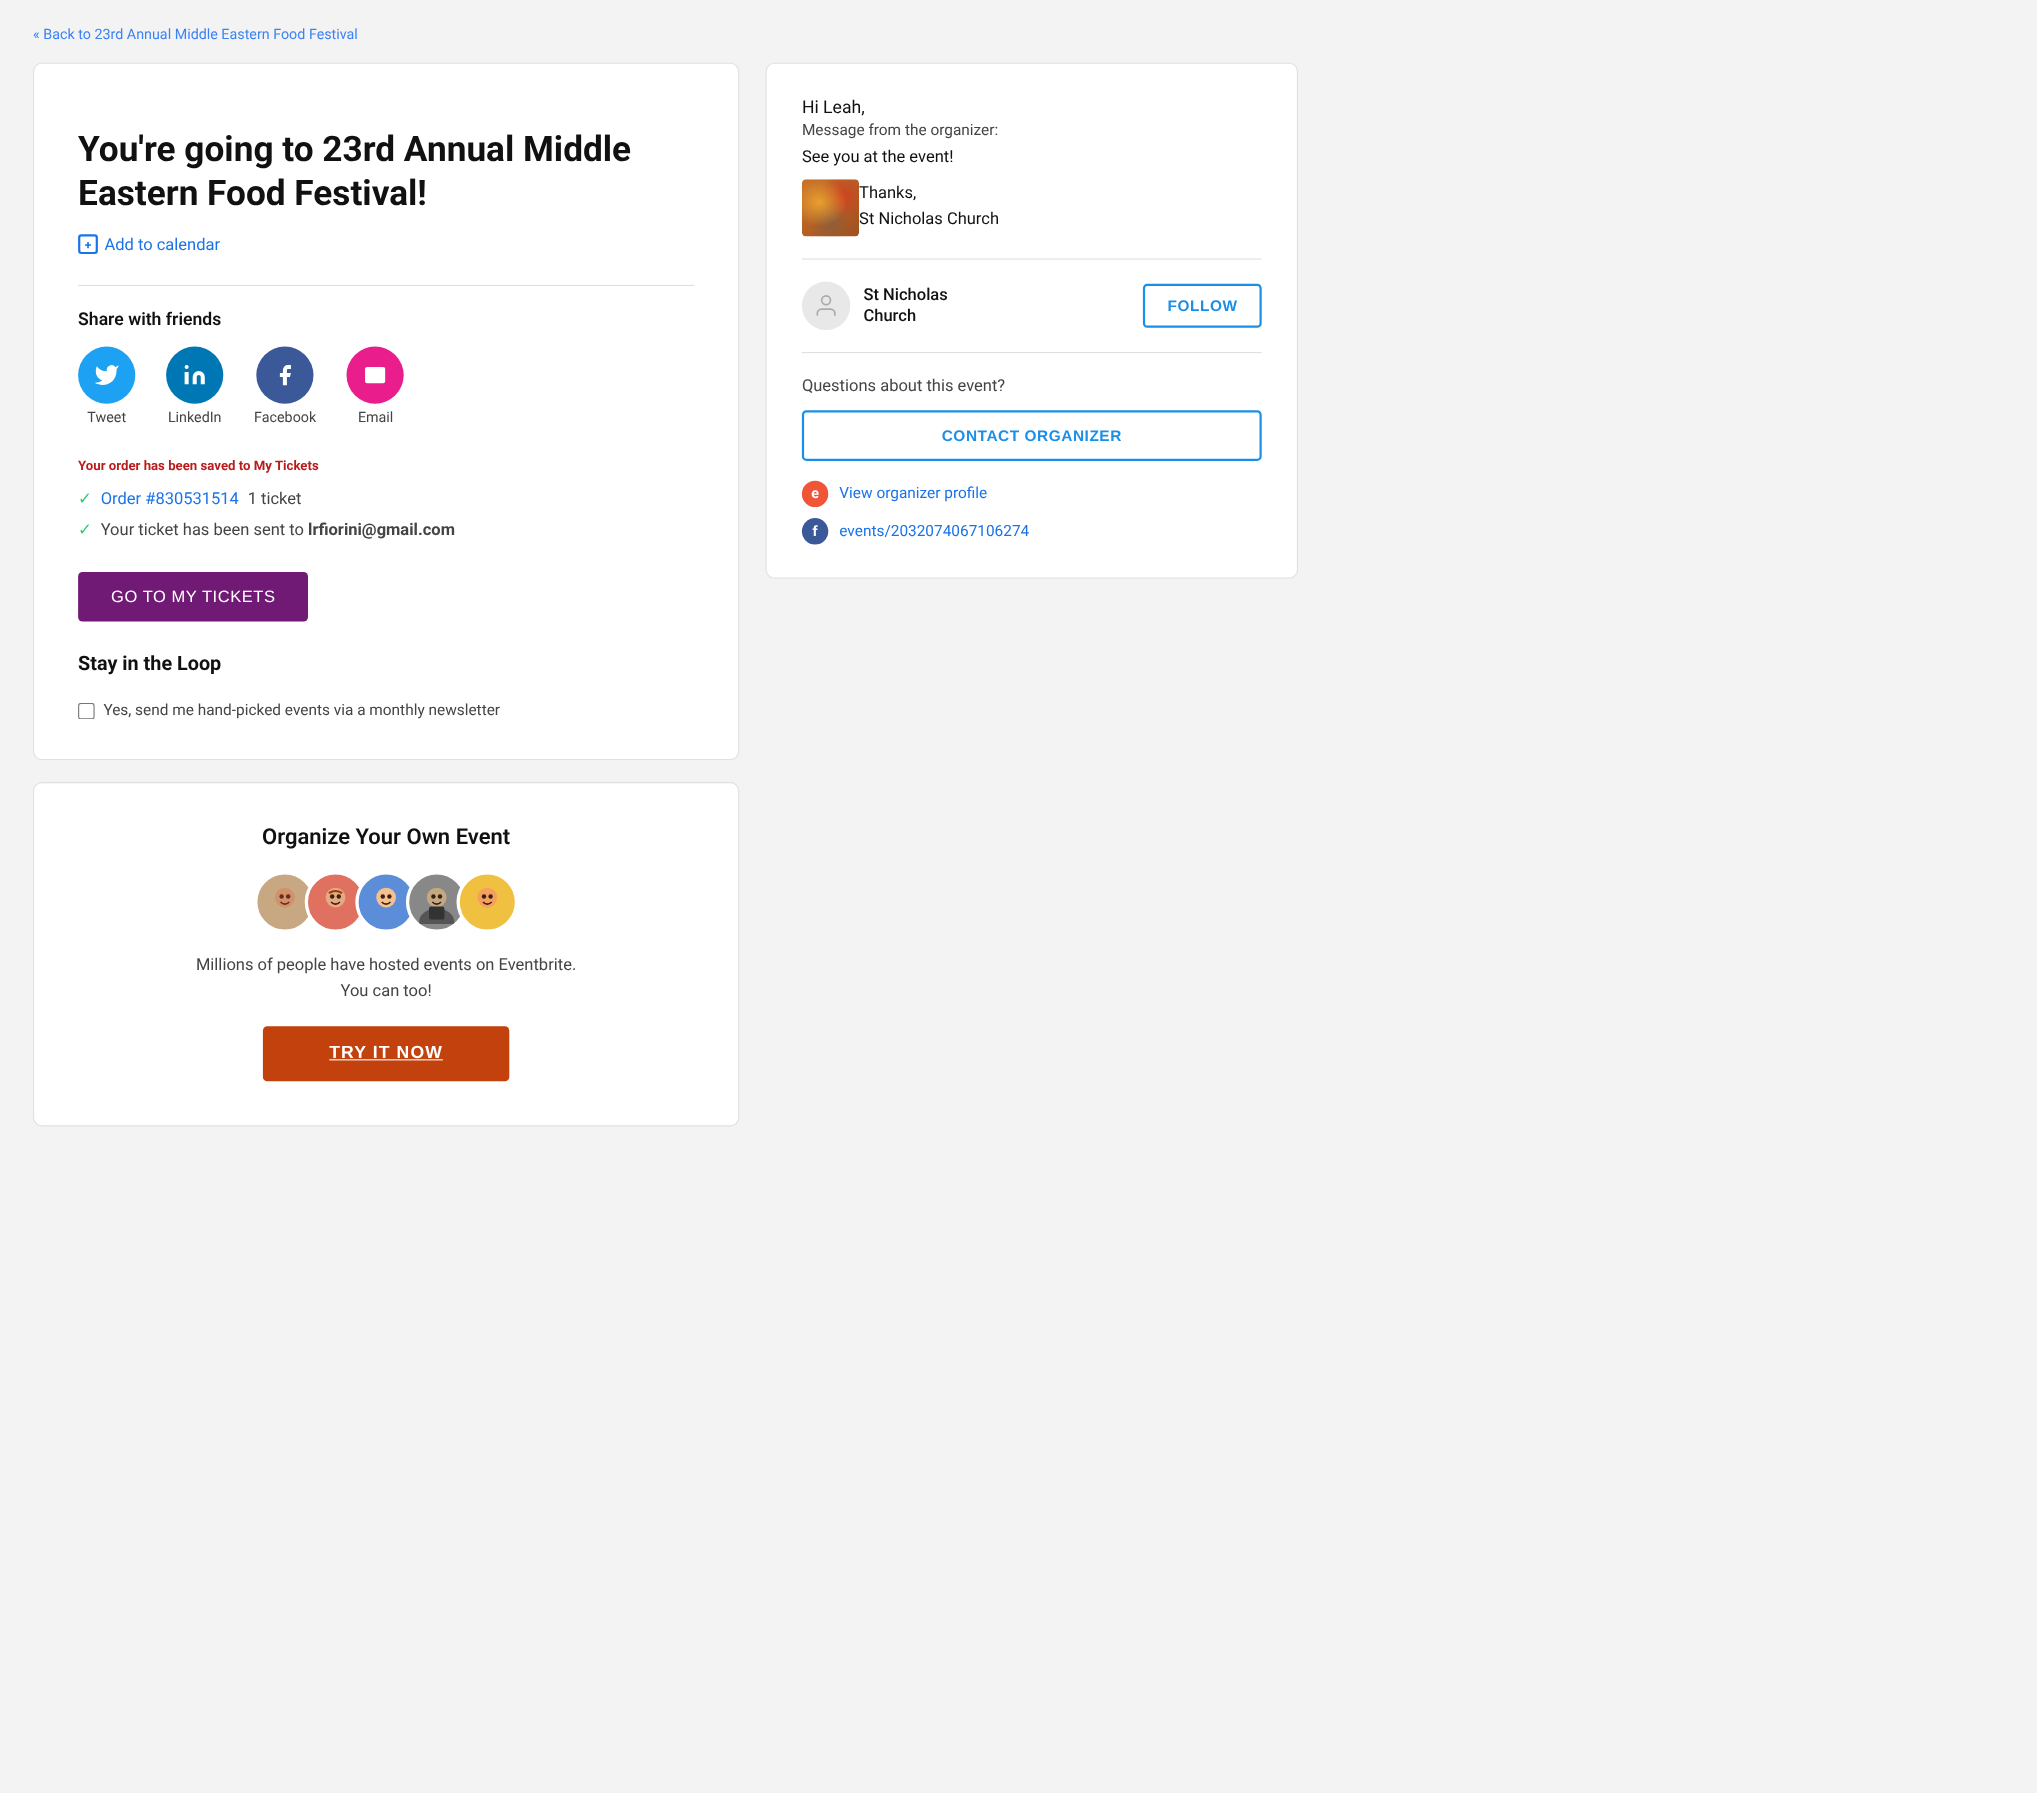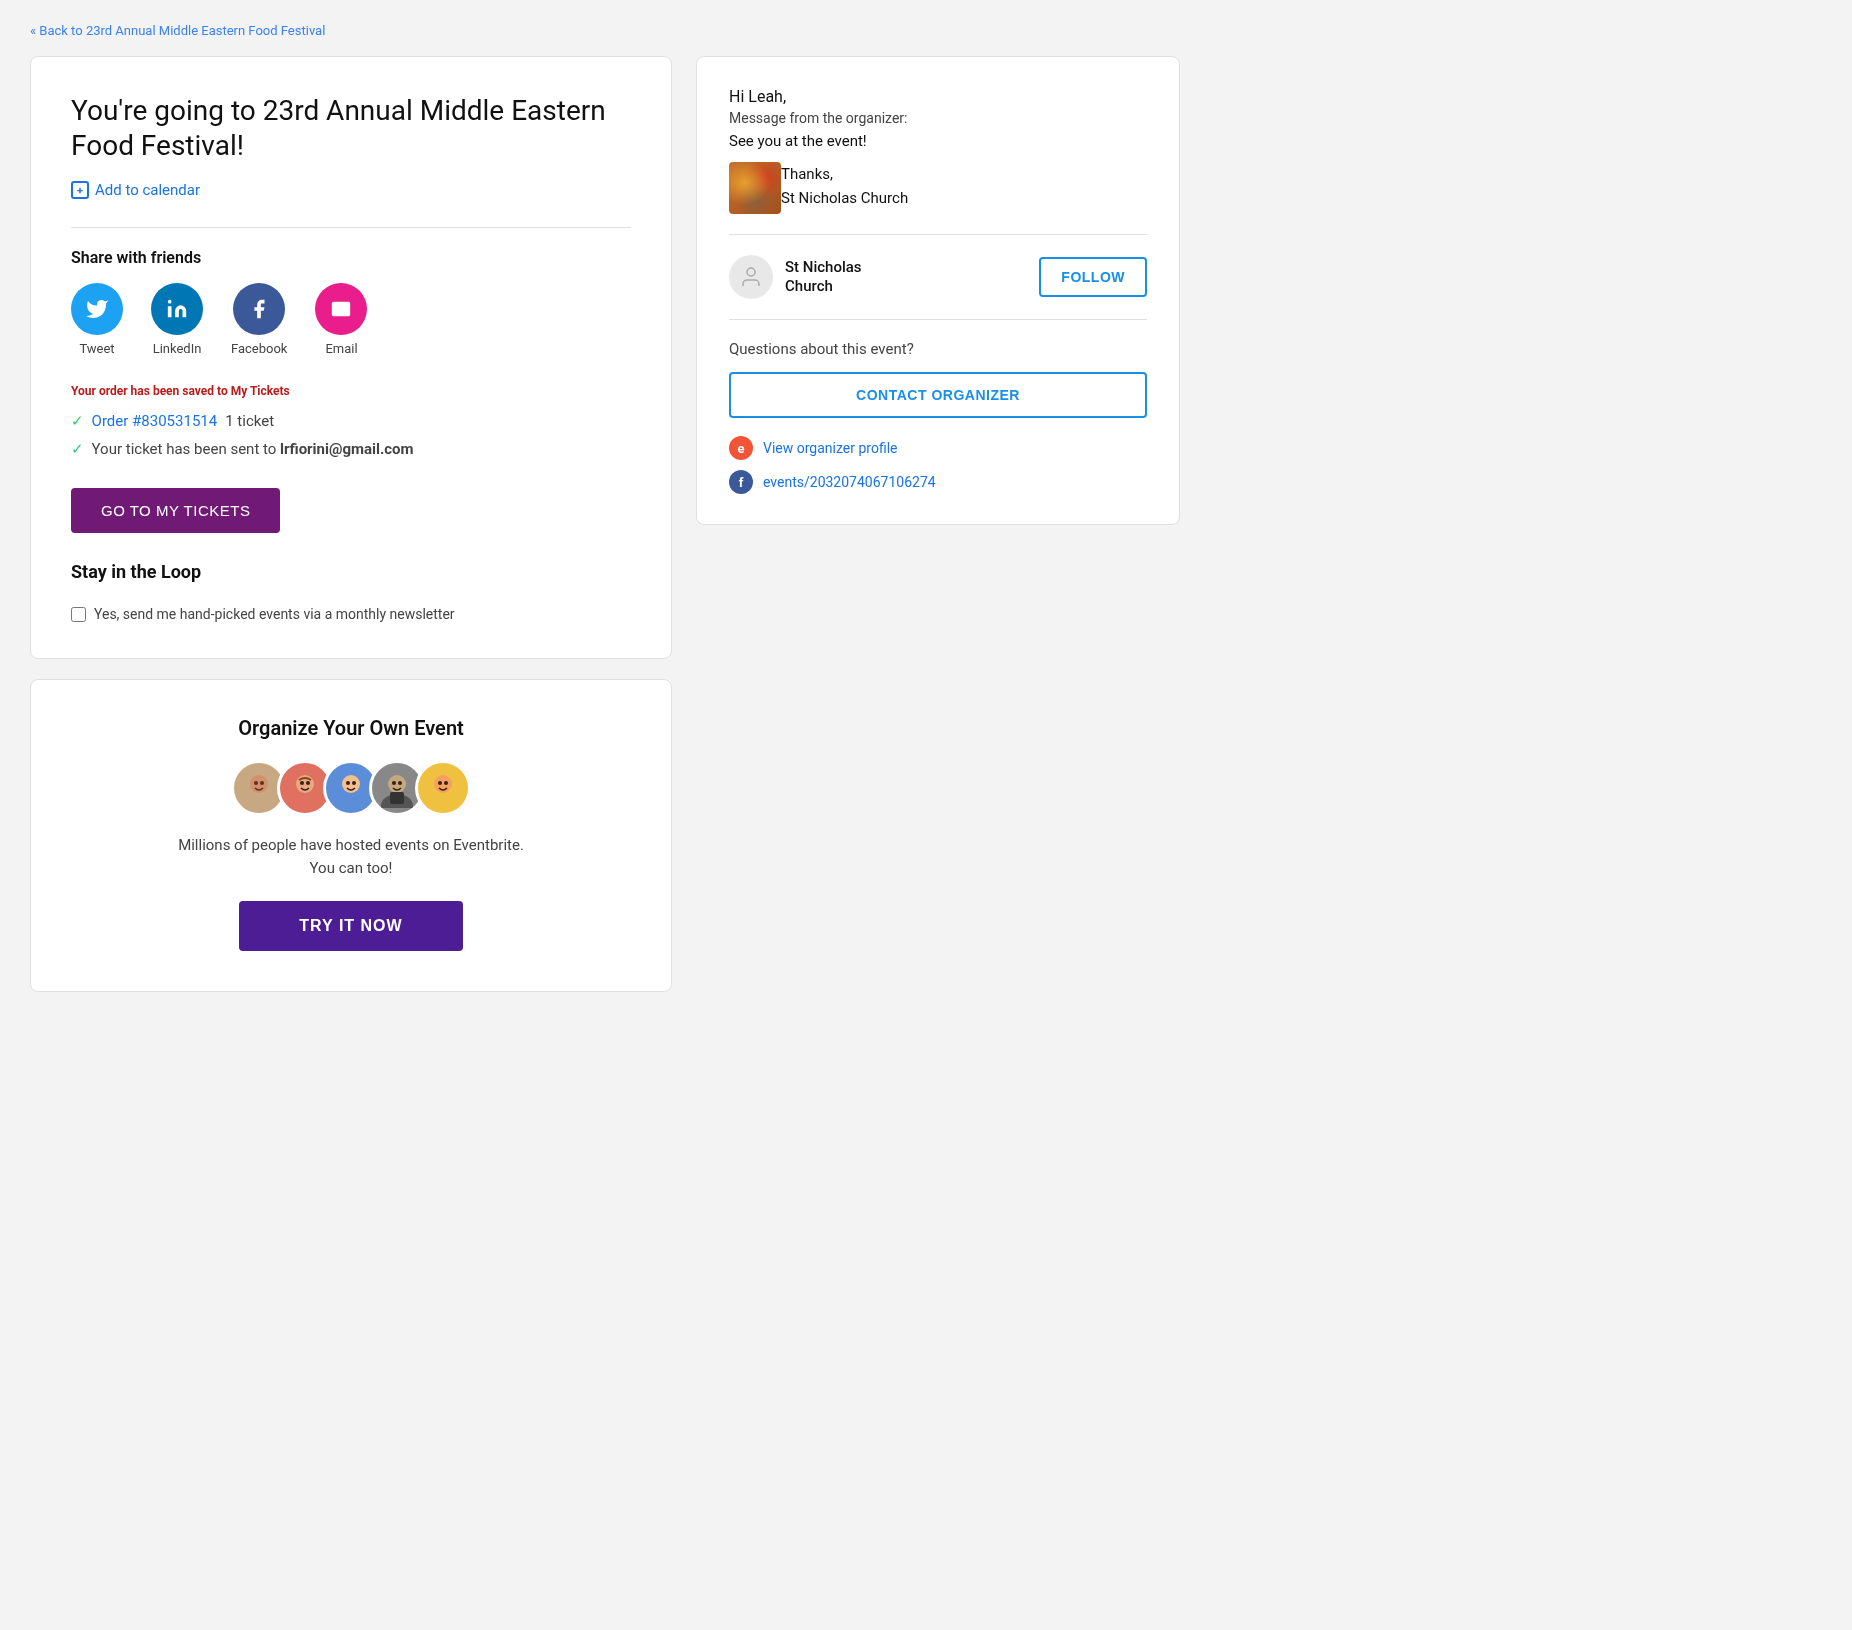--- a/index.html
+++ b/index.html
@@ -33,25 +33,26 @@
       width: 484px;
       flex-shrink: 0;
     }
     .card {
       background: #fff;
       border-radius: 8px;
       border: 1px solid #e0e0e0;
       padding: 36px 40px;
     }
     .confirmation-title {
-      font-size: 28px;
-      font-weight: 400;
+      font-size: 32px;
+      font-weight: 700;
       color: #111;
       line-height: 1.25;
       margin-bottom: 18px;
+      margin-top: 21px;
     }
     .add-to-calendar {
       display: flex;
       align-items: center;
       gap: 6px;
       color: #1a73e8;
       font-size: 15px;
       text-decoration: none;
       cursor: pointer;
       margin-bottom: 28px;
@@ -205,29 +206,30 @@
     .avatar-3 { background: #5b8dd9; }
     .avatar-4 { background: #888; }
     .avatar-5 { background: #f0c040; }
     .organize-desc {
       font-size: 15px;
       color: #444;
       line-height: 1.5;
       margin-bottom: 22px;
     }
     .try-btn {
-      background: #4c1d95;
+      background: #c2410c;
       color: #fff;
       border: none;
       border-radius: 4px;
       padding: 16px 60px;
       font-size: 16px;
       font-weight: 700;
       letter-spacing: 1px;
       cursor: pointer;
+      text-decoration: underline;
     }
     
     .right-card {
       background: #fff;
       border-radius: 8px;
       border: 1px solid #e0e0e0;
       padding: 30px 32px;
     }
     .greeting {
       font-size: 16px;

